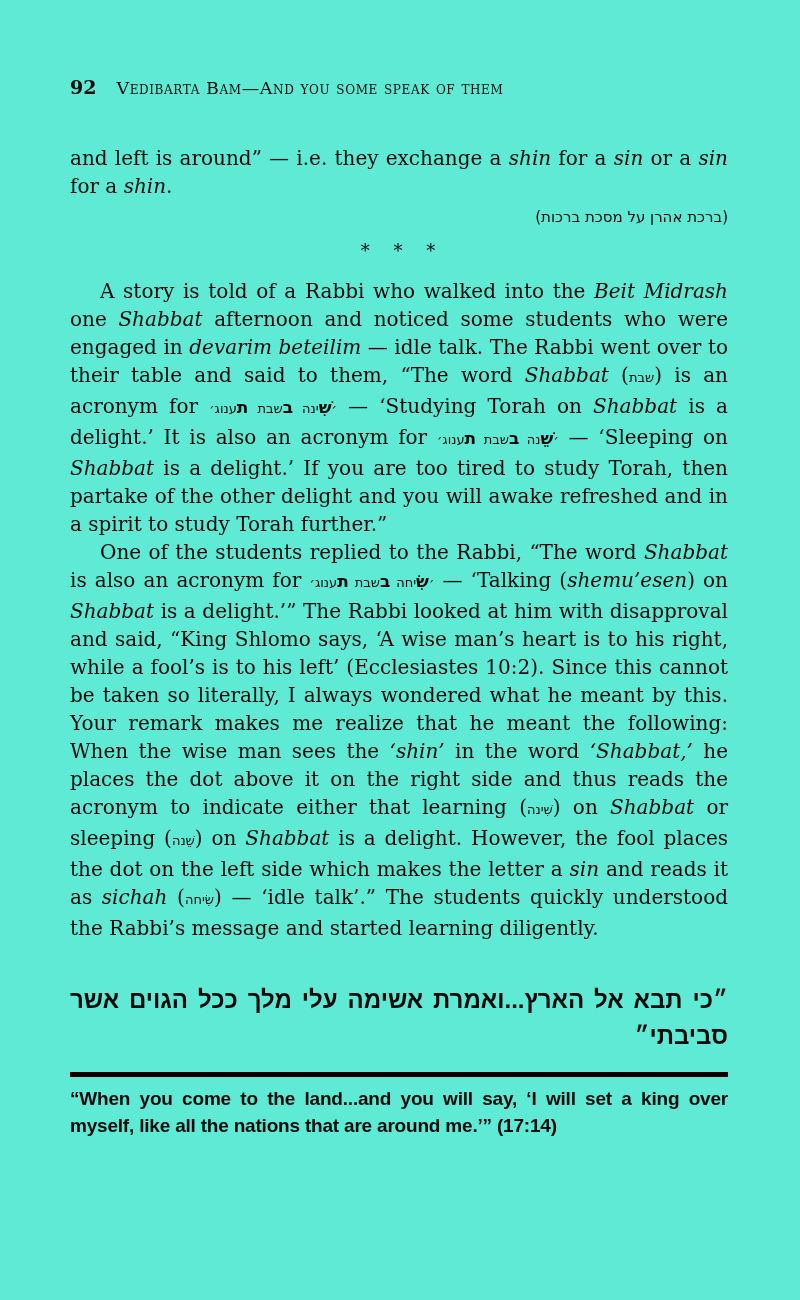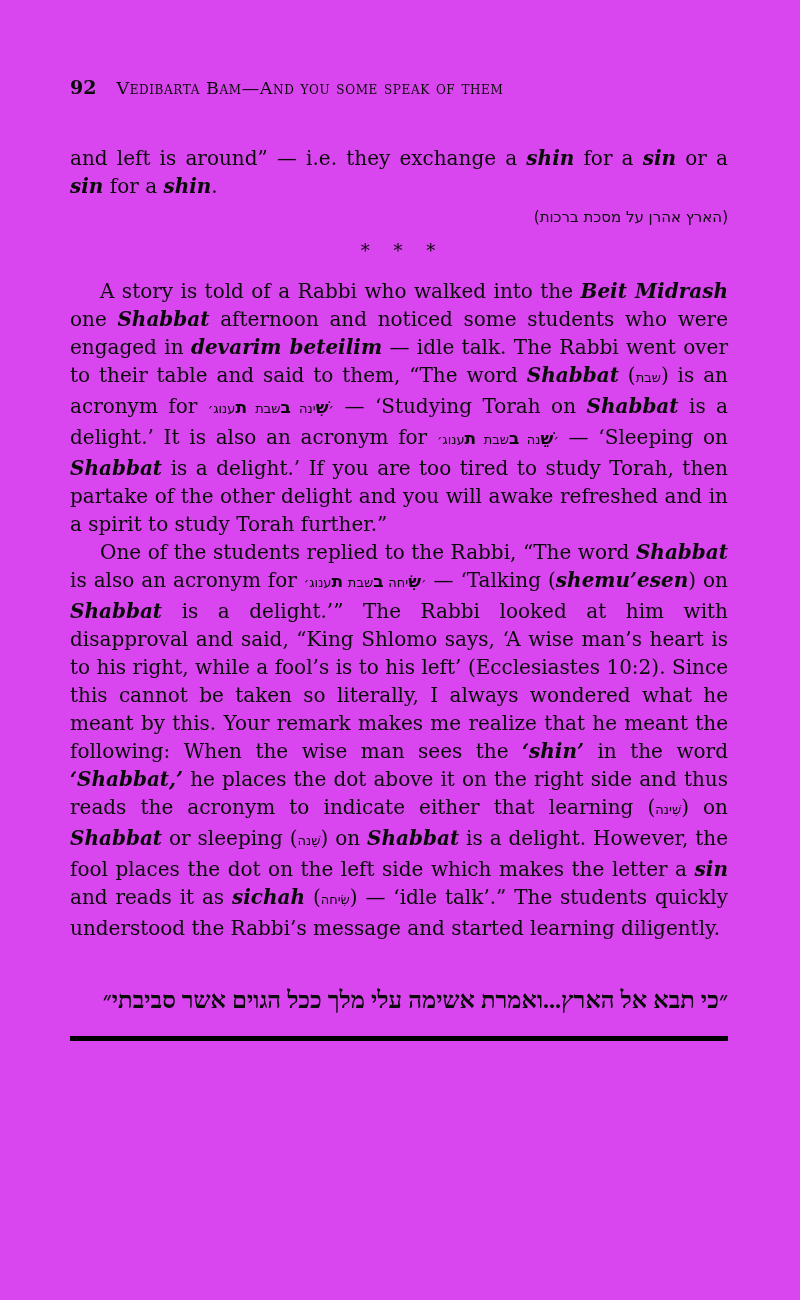--- a/index.html
+++ b/index.html
@@ -6,21 +6,21 @@
     margin: 0;
     padding: 0;
     background: #ffffff;
   }
   .page {
     position: relative;
     width: 800px;
     height: 1300px;
     box-sizing: border-box;
     padding: 76px 72px 0 70px;
-    background: #d946ef;
+    background: #5eead4;
     color: #0a0a0a;
     font-family: "DejaVu Serif", "Liberation Serif", serif;
     overflow: hidden;
   }
   .running-head {
     display: flex;
     align-items: baseline;
     gap: 20px;
     margin-bottom: 46px;
   }
@@ -35,41 +35,41 @@
     white-space: nowrap;
   }
   p.body-text {
     margin: 0;
     font-size: 20px;
     line-height: 28px;
     text-align: justify;
     text-indent: 30px;
   }
   p.no-indent { text-indent: 0; }
-  .i { font-style: italic; font-weight: bold; }
+  .i { font-style: italic; }
   .h  { font-family: "DejaVu Sans", sans-serif; font-size: 13px; }
   .hb { font-family: "DejaVu Sans", sans-serif; font-size: 17px; font-weight: bold; }
   .citation {
     margin: 8px 0 0 0;
     font-family: "DejaVu Sans", sans-serif;
     font-size: 15px;
     text-align: right;
     direction: rtl;
   }
   .separator {
     margin: 14px 0 16px 0;
     text-align: center;
     font-size: 18px;
     word-spacing: 14px;
     letter-spacing: 2px;
   }
   .story-para { margin-top: 12px; }
   .verse-hebrew {
     margin: 40px 0 18px 0;
-    font-family: Liberation Serif, serif;
+    font-family: Liberation Sans, sans-serif;
     font-weight: bold;
     font-size: 24px;
     line-height: 36px;
     direction: rtl;
     text-align: justify;
   }
   .rule {
     margin-top: 7px;
     border-top: 5px solid #000000;
     width: 100%;
@@ -90,27 +90,28 @@
 
 <div class="page">
 
   <header class="running-head">
     <span class="pagenum">92</span>
     <span class="booktitle">Vedibarta Bam—And you some speak of them</span>
   </header>
 
   <p class="body-text no-indent"><span>and left is around” — i.e. they exchange a </span><span class="i">shin</span><span> for a </span><span class="i">sin</span><span> or a </span><span class="i">sin</span><span> for a </span><span class="i">shin</span><span>.</span></p>
 
-  <p class="citation">(הארץ אהרן על מסכת ברכות)</p>
+  <p class="citation">(ברכת אהרן על מסכת ברכות)</p>
 
   <div class="separator">* * *</div>
 
   <p class="body-text story-para"><span>A story is told of a Rabbi who walked into the </span><span class="i">Beit Midrash</span><span> one </span><span class="i">Shabbat</span><span> afternoon and noticed some students who were engaged in </span><span class="i">devarim beteilim</span><span> — idle talk. The Rabbi went over to their table and said to them, “The word </span><span class="i">Shabbat</span><span> (</span><span class="h">שבת</span><span>) is an acronym for </span><span class="h">׳</span><span class="hb">שִׁ</span><span class="h">ינה </span><span class="hb">ב</span><span class="h">שבת </span><span class="hb">ת</span><span class="h">ענוג׳</span><span> — ‘Studying Torah on </span><span class="i">Shabbat</span><span> is a delight.’ It is also an acronym for </span><span class="h">׳</span><span class="hb">שֵׁ</span><span class="h">נה </span><span class="hb">ב</span><span class="h">שבת </span><span class="hb">ת</span><span class="h">ענוג׳</span><span> — ‘Sleeping on </span><span class="i">Shabbat</span><span> is a delight.’ If you are too tired to study Torah, then partake of the other delight and you will awake refreshed and in a spirit to study Torah further.”</span></p>
 
   <p class="body-text story-para"><span>One of the students replied to the Rabbi, “The word </span><span class="i">Shabbat</span><span> is also an acronym for </span><span class="h">׳</span><span class="hb">שִׂ</span><span class="h">יחה </span><span class="hb">ב</span><span class="h">שבת </span><span class="hb">ת</span><span class="h">ענוג׳</span><span> — ‘Talking (</span><span class="i">shemu’esen</span><span>) on </span><span class="i">Shabbat</span><span> is a delight.’” The Rabbi looked at him with disapproval and said, “King Shlomo says, ‘A wise man’s heart is to his right, while a fool’s is to his left’ (Ecclesiastes 10:2). Since this cannot be taken so literally, I always wondered what he meant by this. Your remark makes me realize that he meant the following: When the wise man sees the </span><span class="i">‘shin’</span><span> in the word </span><span class="i">‘Shabbat,’</span><span> he places the dot above it on the right side and thus reads the acronym to indicate either that learning (</span><span class="h">שִׁינה</span><span>) on </span><span class="i">Shabbat</span><span> or sleeping (</span><span class="h">שֵׁנה</span><span>) on </span><span class="i">Shabbat</span><span> is a delight. However, the fool places the dot on the left side which makes the letter a </span><span class="i">sin</span><span> and reads it as </span><span class="i">sichah</span><span> (</span><span class="h">שִׂיחה</span><span>) — ‘idle talk’.” The students quickly understood the Rabbi’s message and started learning diligently.</span></p>
 
   <h2 class="verse-hebrew">״כי תבא אל הארץ...ואמרת אשימה עלי מלך ככל הגוים אשר סביבתי״</h2>
 
   <div class="rule"></div>
 
+  <h3 class="verse-translation">“When you come to the land...and you will say, ‘I will set a king over myself, like all the nations that are around me.’” (17:14)</h3>
 
 
 </div>
 
 </body></html>

